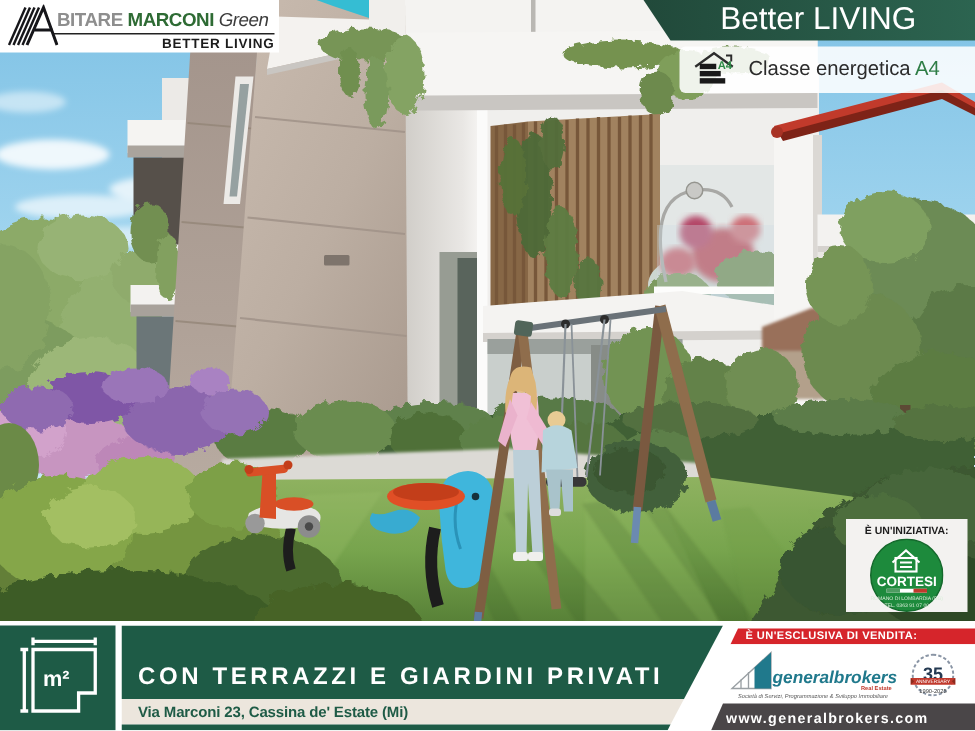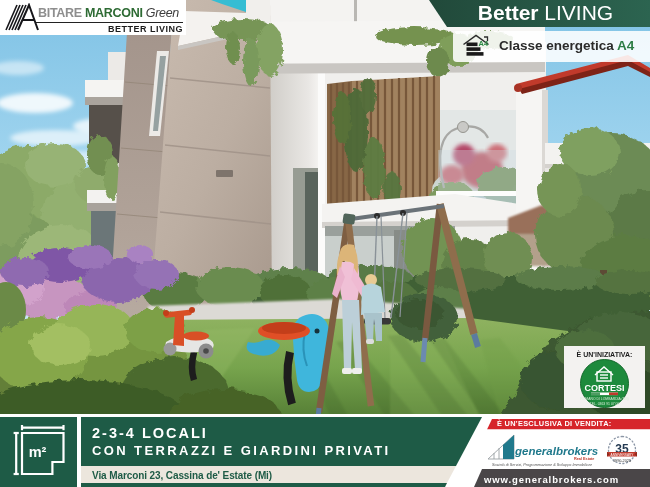--- a/index.html
+++ b/index.html
@@ -429,34 +429,34 @@
 <svg class="abs" style="left:425px;top:0" width="225" height="29" viewBox="0 0 225 29">
 <defs>
         <linearGradient id="bgrn" x1="0" y1="0" x2="1" y2="0">
           <stop offset="0" stop-color="#21493a"></stop>
           <stop offset="1" stop-color="#2c6450"></stop>
         </linearGradient>
       </defs>
 <polygon points="4,0 225,0 225,27 22,27" fill="url(#bgrn)"></polygon>
 </svg>
 
-<div class="abs" style="left:448px;top:1px;width:195px;text-align:center;font-size:21px;color:#fff;white-space:nowrap"><span style="font-weight:bold">Better </span><span style="font-weight:normal">LIVING</span></div>
+<div class="abs" style="left:448px;top:1px;width:195px;text-align:center;font-size:21px;color:#fff;white-space:nowrap"><span style="font-weight:normal">Better </span><span style="font-weight:normal">LIVING</span></div>
 
 <div class="abs" style="left:453px;top:31px;width:197px;height:31px;background:rgba(255,255,255,0.88);border-radius:4px 0 0 4px"></div>
 
 <svg class="abs" style="left:461px;top:34px" width="33" height="24" viewBox="0 0 33 24">
 <path d="M2.5 10.5 L15 1.5 L27.5 10.5" stroke="#2c2c2c" stroke-width="1.5" fill="none"></path>
 <path d="M23 3 l3.5 0 0 4" fill="none" stroke="#2c2c2c" stroke-width="1.3"></path>
 <rect x="5.5" y="8.5" width="11" height="3.6" fill="#191919"></rect>
 <rect x="5.5" y="13.3" width="14" height="3.6" fill="#191919"></rect>
 <rect x="5.5" y="18.1" width="17" height="3.6" fill="#191919"></rect>
 <text x="17.5" y="12" font-size="7.5" font-weight="bold" fill="#2e8b47" font-family="Liberation Sans">A4</text>
 </svg>
 
-<div class="abs" style="left:499px;top:38px;font-size:13.5px;font-weight:bold;color:#2b2b2b;white-space:nowrap">Classe energetica <span style="color:#2e7d46">A4</span></div>
+<div class="abs" style="left:499px;top:38px;font-size:13.5px;font-weight:normal;color:#2b2b2b;white-space:nowrap">Classe energetica <span style="color:#2e7d46">A4</span></div>
 
 <div class="abs" style="left:564px;top:346px;width:81px;height:62px;background:#f3f2f0"></div>
 
 <div class="abs" style="left:564px;top:351px;width:81px;text-align:center;font-size:7px;font-weight:bold;color:#1d1d1d">È UN'INIZIATIVA:</div>
 
 <svg class="abs" style="left:580px;top:359px" width="49" height="49" viewBox="0 0 49 49">
 <circle cx="24.5" cy="24.5" r="24" fill="#1d8a3c"></circle>
 <circle cx="24.5" cy="24.5" r="24" fill="none" stroke="#14692c" stroke-width="1"></circle>
 <g stroke="#ffffff" stroke-width="1.4" fill="none">
 <path d="M15 16 L24 8 L33 16"></path>
@@ -488,23 +488,22 @@
 </g>
 <text x="37.5" y="42" text-anchor="middle" font-size="14.5" font-weight="bold" fill="#fff" font-family="Liberation Sans">m²</text>
 </svg>
 
 <svg class="abs" style="left:81px;top:417px" width="402" height="70" viewBox="0 0 402 70">
 <polygon points="0,0 401,0 375,49 0,49" fill="#1e5b46"></polygon>
 <polygon points="0,49 375,49 366,66 0,66" fill="#ece6dd"></polygon>
 <polygon points="0,66 366,66 364,70 0,70" fill="#1e5b46"></polygon>
 </svg>
 
-<div class="abs" style="left:92px;top:425px;font-size:14.5px;font-weight:bold;color:#ffffff;letter-spacing:2px">2-3-4 LOCALI</div>
-
-<div class="abs" style="left:92px;top:443px;font-size:13px;font-weight:bold;color:#ffffff;letter-spacing:2.4px">CON TERRAZZI E GIARDINI PRIVATI</div>
+
+<div class="abs" style="left:92px;top:443px;font-size:16px;font-weight:bold;color:#ffffff;letter-spacing:2.4px">CON TERRAZZI E GIARDINI PRIVATI</div>
 
 <div class="abs" style="left:92px;top:470px;font-size:10px;font-weight:bold;color:#1e5b46;letter-spacing:-0.1px">Via Marconi 23, Cassina de' Estate (Mi)</div>
 
 <svg class="abs" style="left:455px;top:417px" width="195" height="70" viewBox="0 0 195 70">
 <polygon points="37,2 195,2 195,12.5 32,12.5" fill="#d6252b"></polygon>
 <polygon points="32,12.5 195,12.5 195,52 11,52" fill="#ffffff"></polygon>
 <polygon points="27,52 195,52 195,70 19,70" fill="#4a4648"></polygon>
 </svg>
 
 <div class="abs" style="left:497px;top:418.8px;width:148px;font-size:7.4px;font-weight:bold;color:#fff;letter-spacing:0.3px">È UN'ESCLUSIVA DI VENDITA:</div>

